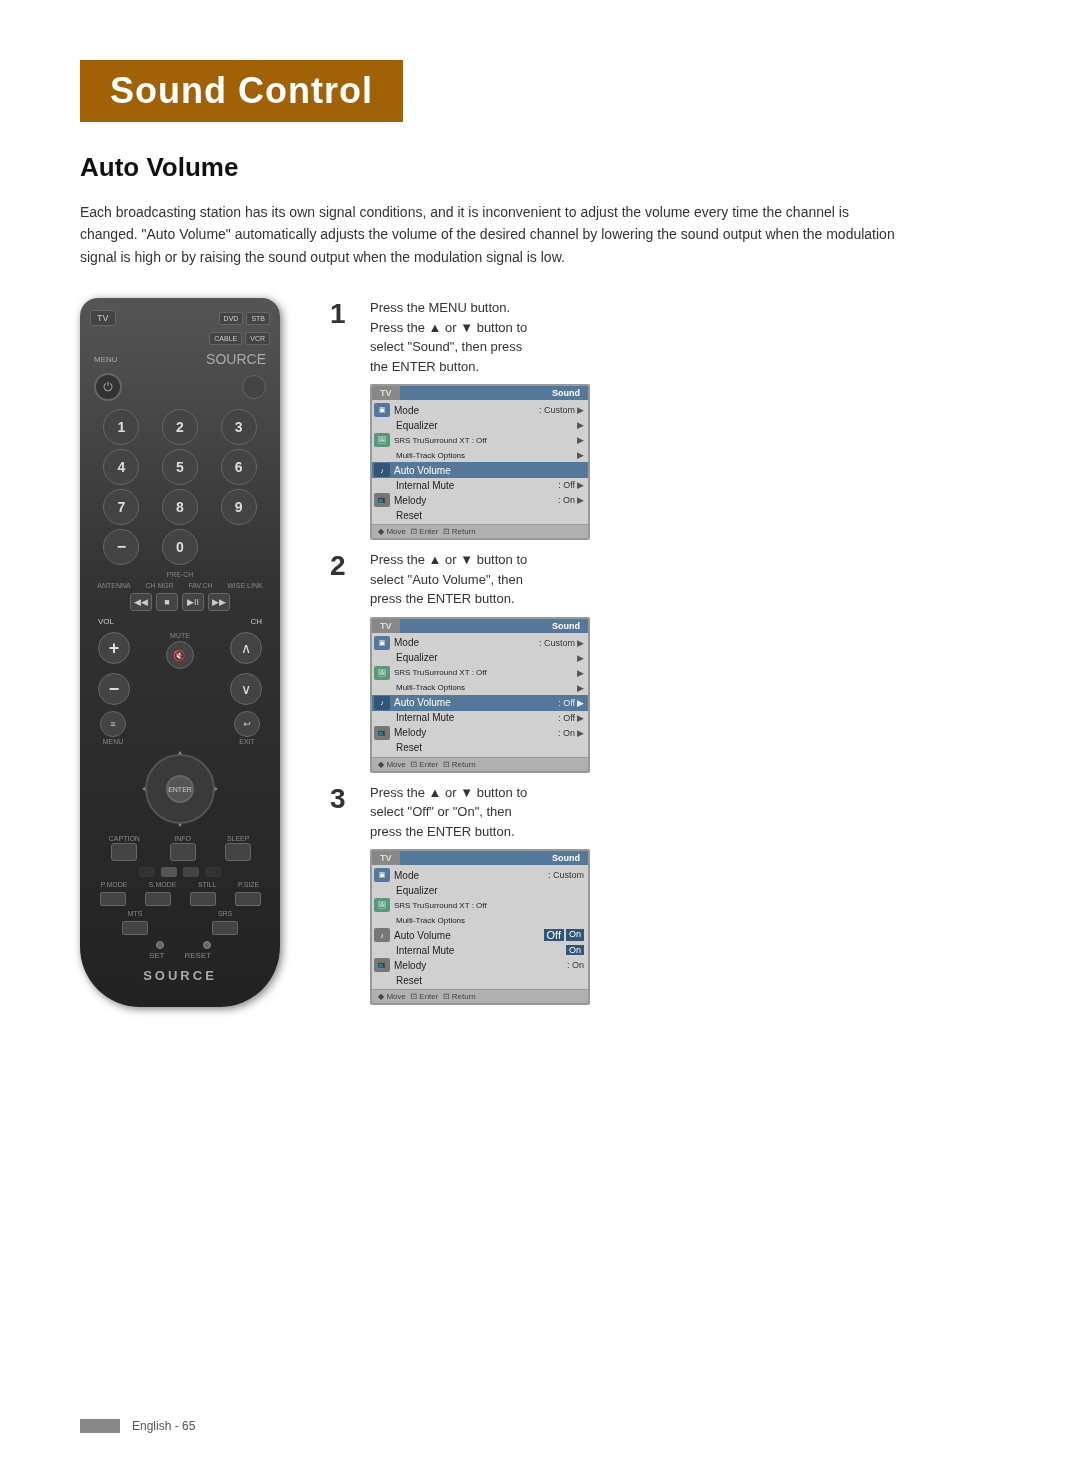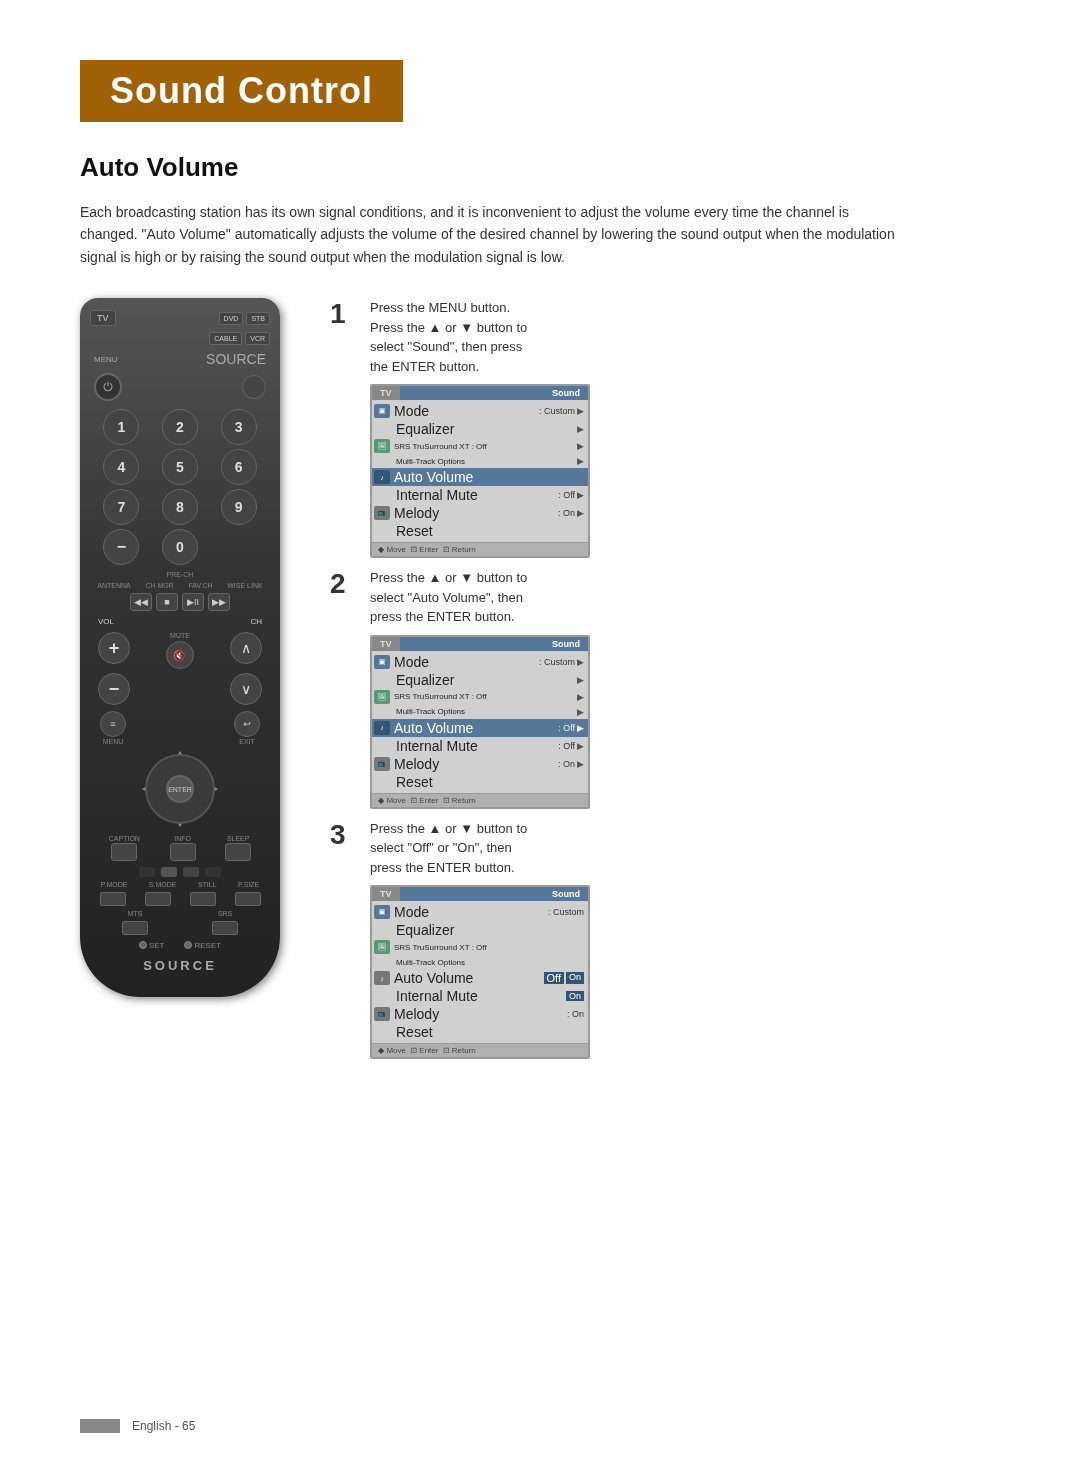--- a/index.html
+++ b/index.html
@@ -418,22 +418,23 @@
     .set-reset-row {
       display: flex;
       justify-content: center;
       gap: 20px;
       margin: 6px 0 4px 0;
       font-size: 8px;
       color: #888;
     }
     .set-reset-btn {
       display: flex;
-      align-items: flex-start;
+      align-items: flex-end;
       gap: 2px;
+      flex-direction: column;
     }
     .set-dot {
       width: 8px;
       height: 8px;
       border-radius: 50%;
       background: #666;
       border: 1px solid #888;
     }
 
     .samsung-logo {
@@ -544,21 +545,21 @@
       justify-content: center;
       font-size: 7px;
       color: #fff;
       flex-shrink: 0;
     }
     .tv-icon.blue { background: #557799; }
     .tv-icon.green { background: #559977; }
 
     .tv-menu-label {
       flex: 1;
-      font-size: 14px;
+      font-size: 10px;
     }
 
     .tv-menu-value {
       font-size: 9px;
       color: #333;
     }
     .tv-menu-row.highlighted .tv-menu-value {
       color: #eee;
     }
 

